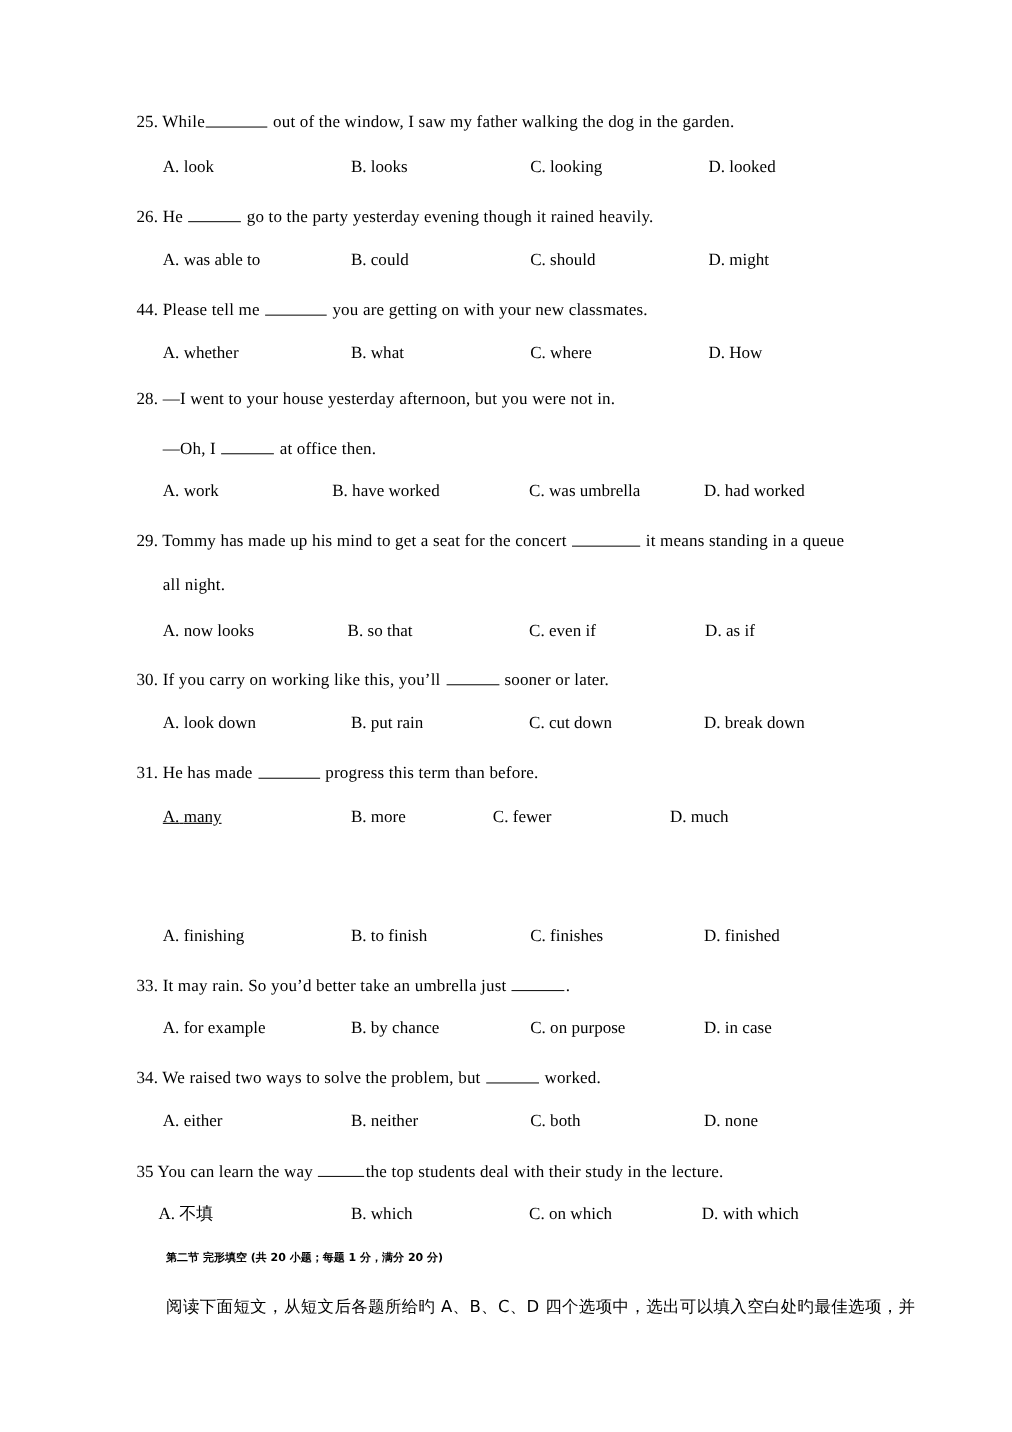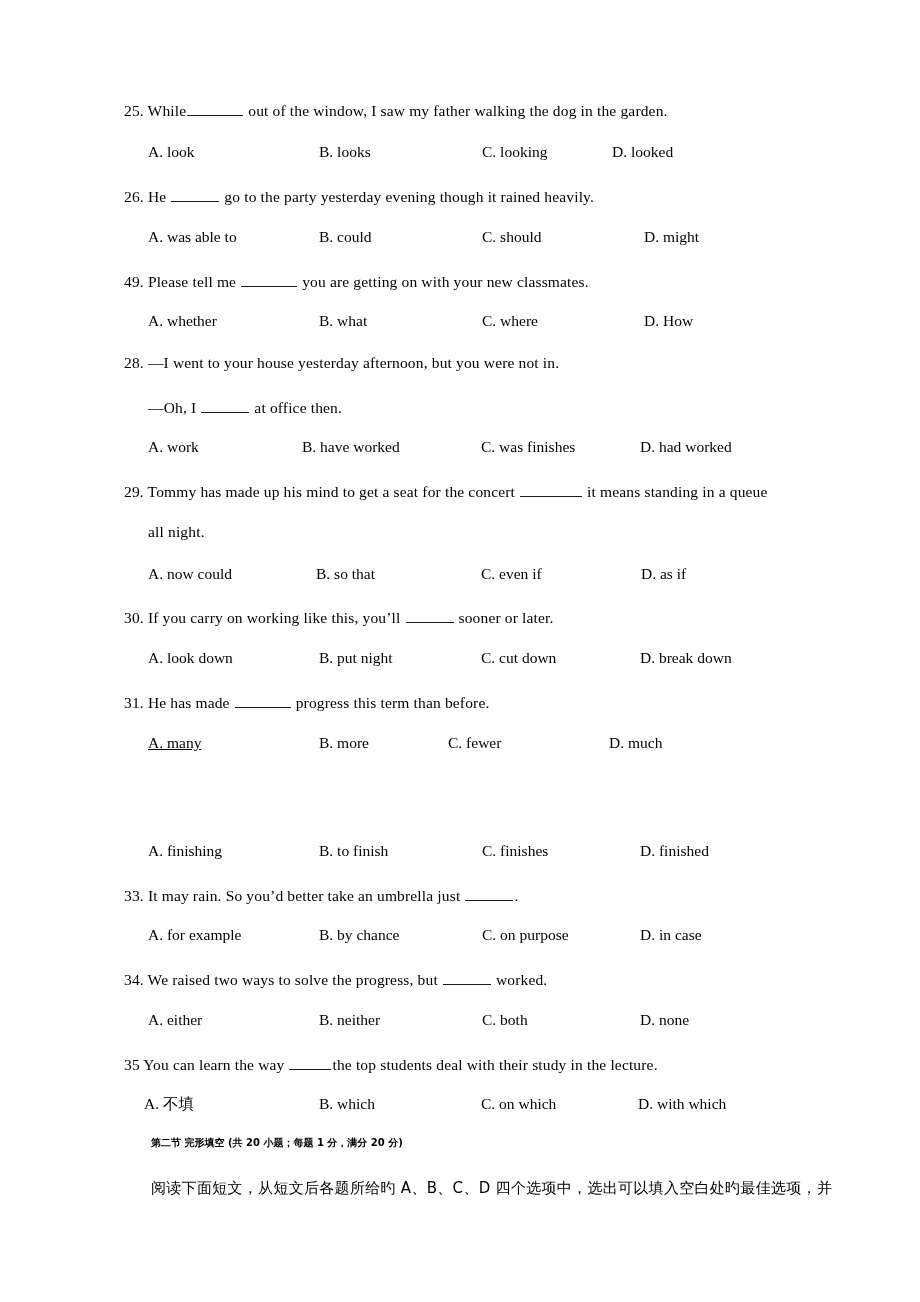--- a/index.html
+++ b/index.html
@@ -86,21 +86,21 @@
     <span>look</span>
   </div>
   <div class="opt" style="left:283px; top:144px;">
     <span>B.</span>
     <span>looks</span>
   </div>
   <div class="opt" style="left:446px; top:144px;">
     <span>C.</span>
     <span>looking</span>
   </div>
-  <div class="opt" style="left:576px; top:144px;text-align:center;">
+  <div class="opt" style="left:608px; top:144px;text-align:center;">
     <span>D.</span>
     <span>looked</span>
   </div>
 
   <div class="line stem" style="left:88px; top:186px;">
     <span>26.</span>
     <span>He</span> <span class="blank b-md"></span>
     <span>go to the party yesterday evening though it rained heavily.</span>
   </div>
   <div class="opt" style="left:112px; top:229px;">
@@ -114,21 +114,21 @@
   <div class="opt" style="left:446px; top:229px;">
     <span>C.</span>
     <span>should</span>
   </div>
   <div class="opt" style="left:608px; top:229px;">
     <span>D.</span>
     <span>might</span>
   </div>
 
   <div class="line stem" style="left:88px; top:271px;">
-    <span>49.</span>
+    <span>44.</span>
     <span>Please tell me</span> <span class="blank b-lg"></span>
     <span>you are getting on with your new classmates.</span>
   </div>
   <div class="opt" style="left:112px; top:313px;">
     <span>A.</span>
     <span>whether</span>
   </div>
   <div class="opt" style="left:283px; top:313px;">
     <span>B.</span>
     <span>what</span>
@@ -153,36 +153,36 @@
   <div class="opt" style="left:112px; top:439px;">
     <span>A.</span>
     <span>work</span>
   </div>
   <div class="opt" style="left:266px; top:439px;">
     <span>B.</span>
     <span>have worked</span>
   </div>
   <div class="opt" style="left:445px; top:439px;">
     <span>C.</span>
-    <span>was finishes</span>
+    <span>was umbrella</span>
   </div>
   <div class="opt" style="left:604px; top:439px;">
     <span>D.</span>
     <span>had worked</span>
   </div>
 
   <div class="line stem" style="left:88px; top:481px;">
     <span>29.</span>
     <span>Tommy has made up his mind to get a seat for the concert</span> <span class="blank b-xl"></span>
     <span>it means standing in a queue</span>
   </div>
   <div class="line stem-cont" style="left:112px; top:524px;">all night.</div>
   <div class="opt" style="left:112px; top:566px;">
     <span>A.</span>
-    <span>now could</span>
+    <span>now looks</span>
   </div>
   <div class="opt" style="left:280px; top:566px;">
     <span>B.</span>
     <span>so that</span>
   </div>
   <div class="opt" style="left:445px; top:566px;">
     <span>C.</span>
     <span>even if</span>
   </div>
   <div class="opt" style="left:605px; top:566px;">
@@ -194,21 +194,21 @@
     <span>30.</span>
     <span>If you carry on working like this, you’ll</span> <span class="blank b-md"></span>
     <span>sooner or later.</span>
   </div>
   <div class="opt" style="left:112px; top:650px;">
     <span>A.</span>
     <span>look down</span>
   </div>
   <div class="opt" style="left:283px; top:650px;">
     <span>B.</span>
-    <span>put night</span>
+    <span>put rain</span>
   </div>
   <div class="opt" style="left:445px; top:650px;">
     <span>C.</span>
     <span>cut down</span>
   </div>
   <div class="opt" style="left:604px; top:650px;">
     <span>D.</span>
     <span>break down</span>
   </div>
 
@@ -267,21 +267,21 @@
     <span>C.</span>
     <span>on purpose</span>
   </div>
   <div class="opt" style="left:604px; top:927px;">
     <span>D.</span>
     <span>in case</span>
   </div>
 
   <div class="line stem" style="left:88px; top:969px;">
     <span>34.</span>
-    <span>We raised two ways to solve the progress, but</span> <span class="blank b-md"></span>
+    <span>We raised two ways to solve the problem, but</span> <span class="blank b-md"></span>
     <span>worked.</span>
   </div>
   <div class="opt" style="left:112px; top:1012px;">
     <span>A.</span>
     <span>either</span>
   </div>
   <div class="opt" style="left:283px; top:1012px;">
     <span>B.</span>
     <span>neither</span>
   </div>

